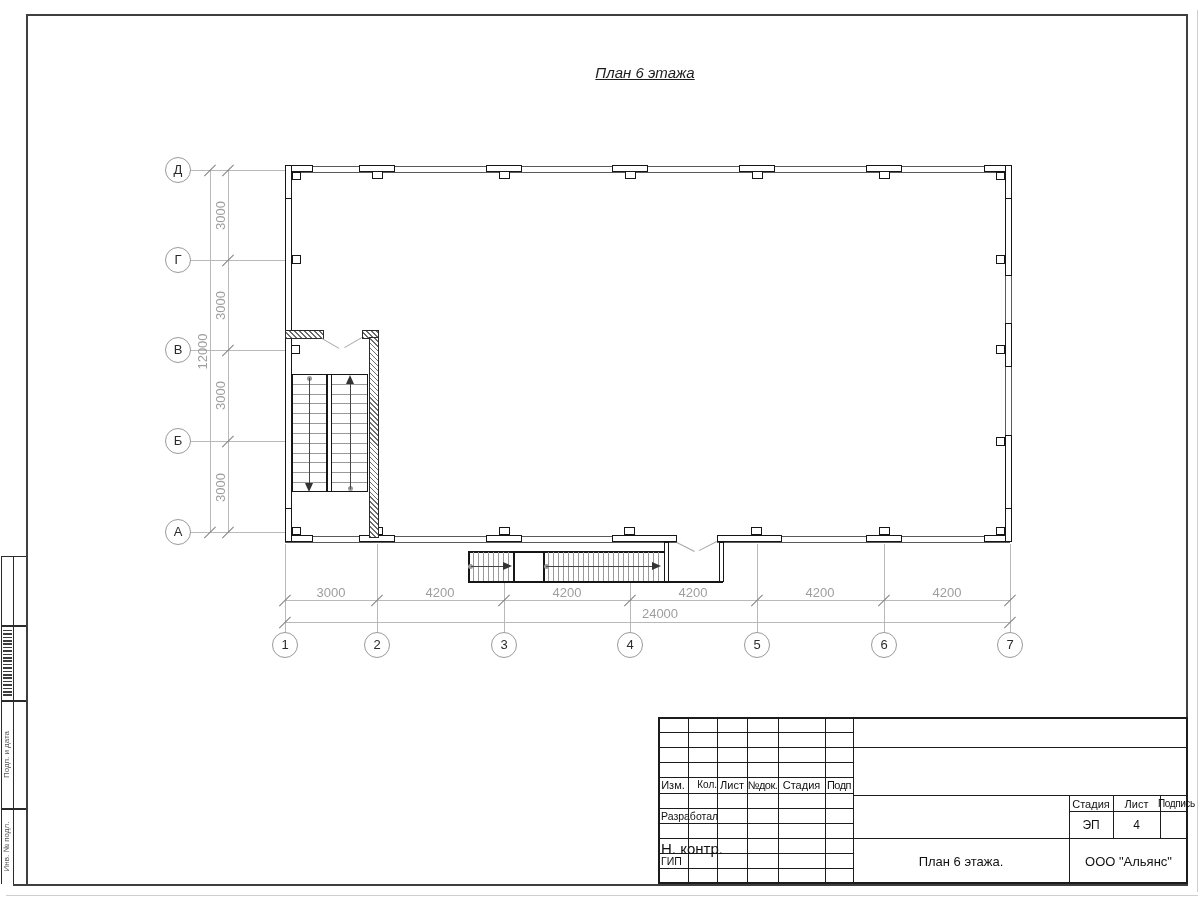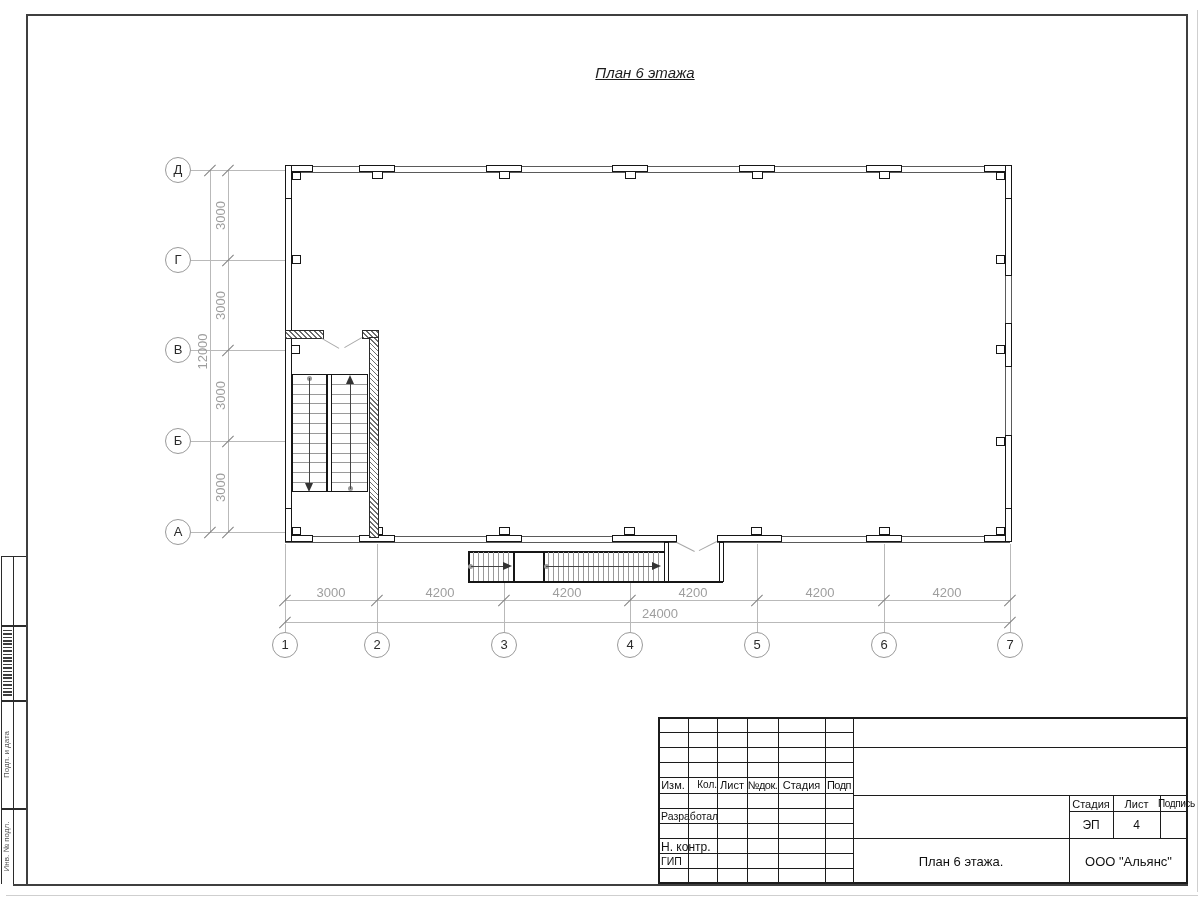--- a/index.html
+++ b/index.html
@@ -259,21 +259,21 @@
   <div class="dimtxt" style="left:625px;top:606px;width:70px;">24000</div>
 
   <div class="stamptxt" style="left:658px;top:779px;width:30px;text-align:center;font-size:11px;">Изм.</div>
   <div class="stamptxt" style="left:688px;top:779px;width:29px;text-align:right;font-size:10px;">Кол.</div>
   <div class="stamptxt" style="left:717px;top:779px;width:30px;text-align:center;font-size:11px;">Лист</div>
   <div class="stamptxt" style="left:746px;top:779px;width:33px;text-align:center;font-size:11px;letter-spacing:-0.5px;">№док.</div>
   <div class="stamptxt" style="left:778px;top:779px;width:47px;text-align:center;font-size:11px;">Стадия</div>
   <div class="stamptxt" style="left:825px;top:779px;width:28px;text-align:center;font-size:11px;letter-spacing:-0.5px;">Подп</div>
 
   <div class="stamptxt" style="left:661px;top:810px;font-size:10.5px;">Разработал</div>
-  <div class="stamptxt" style="left:661px;top:840px;font-size:12px;">Н. контр.</div>
+  <div class="stamptxt" style="left:661px;top:840px;font-size:15px;">Н. контр.</div>
   <div class="stamptxt" style="left:661px;top:855px;font-size:10.5px;">ГИП</div>
 
   <div class="stamptxt" style="left:1069px;top:798px;width:44px;text-align:center;font-size:11px;">Стадия</div>
   <div class="stamptxt" style="left:1113px;top:798px;width:47px;text-align:center;font-size:11px;">Лист</div>
   <div class="stamptxt" style="left:1158px;top:798px;width:32px;text-align:center;font-size:10px;letter-spacing:-0.4px;">Подпись</div>
   <div class="stamptxt" style="left:1069px;top:818px;width:44px;text-align:center;font-size:12px;">ЭП</div>
   <div class="stamptxt" style="left:1113px;top:818px;width:47px;text-align:center;font-size:12px;">4</div>
 
   <div class="stamptxt" style="left:853px;top:854px;width:216px;text-align:center;font-size:13px;">План 6 этажа.</div>
   <div class="stamptxt" style="left:1069px;top:854px;width:119px;text-align:center;font-size:13px;">ООО "Альянс"</div>

